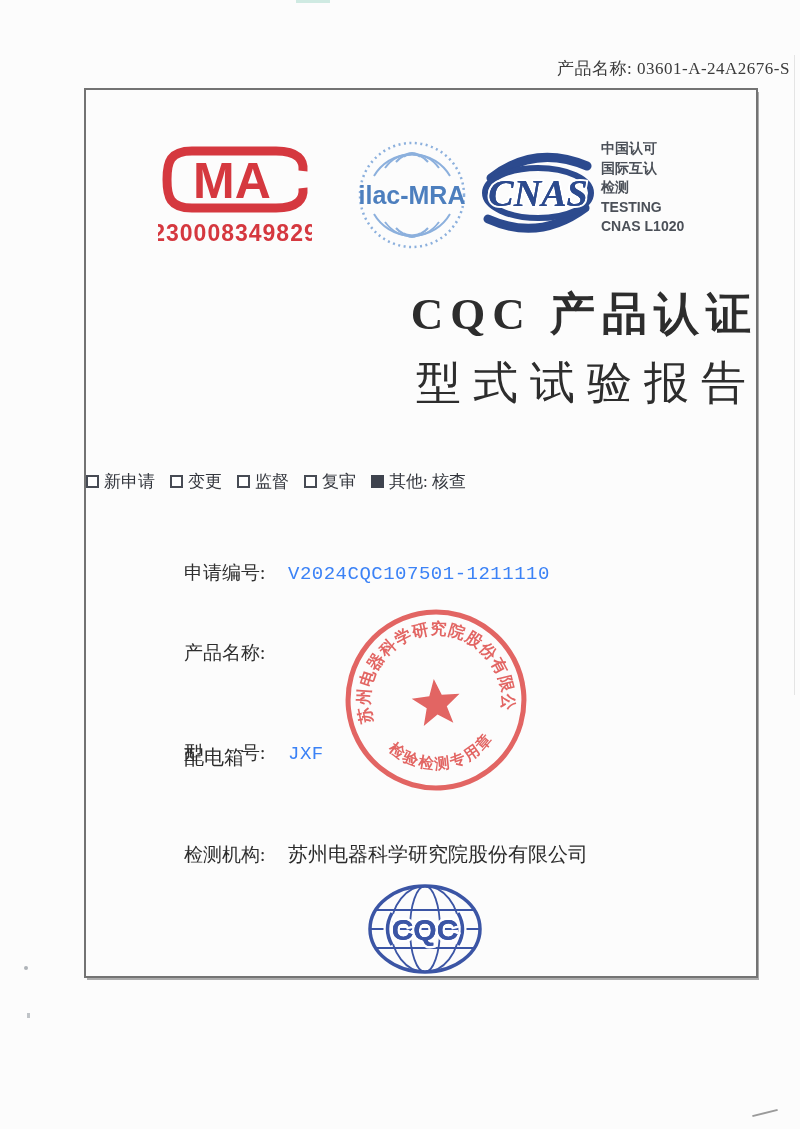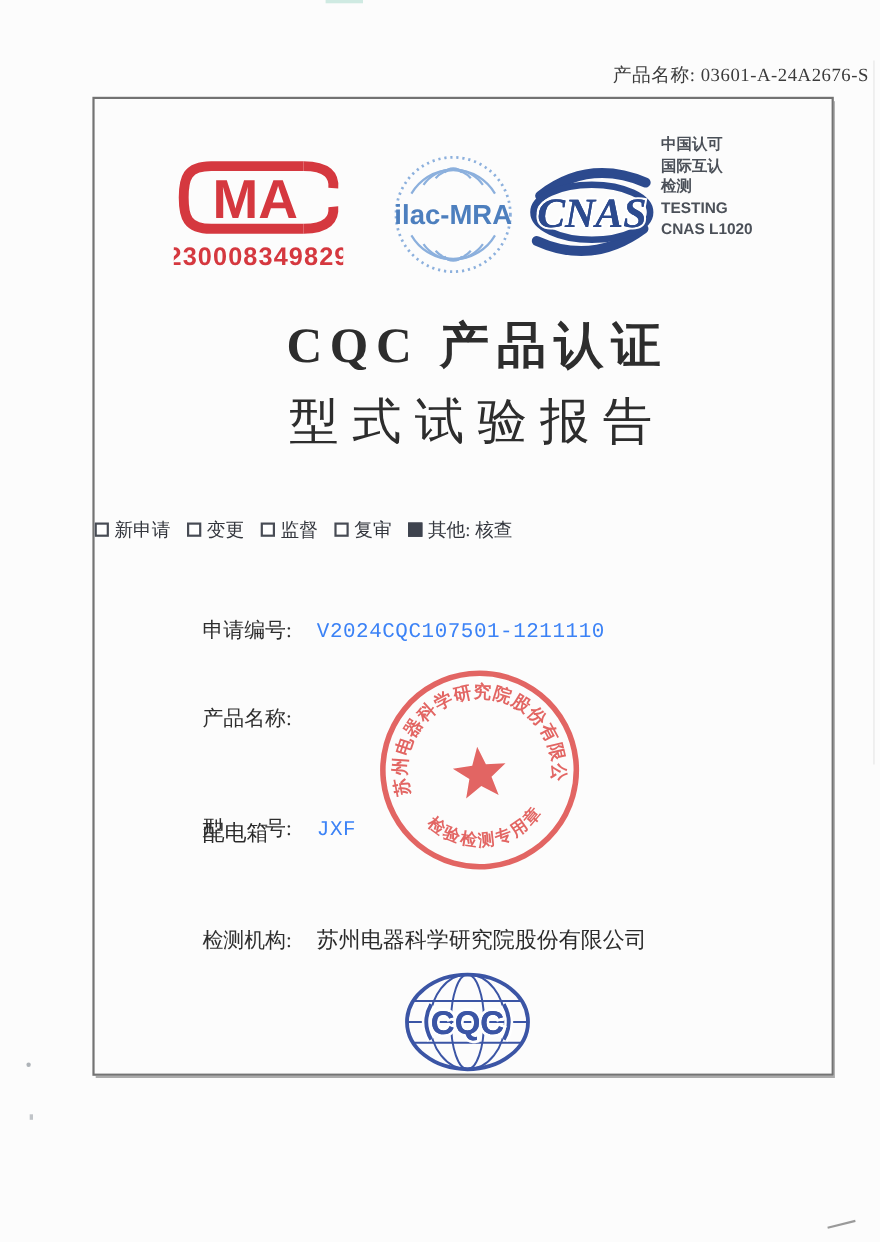--- a/index.html
+++ b/index.html
@@ -20,26 +20,26 @@
     position:absolute; left:84px; top:88px; width:674px; height:890px;
     border:2px solid #737373;
     box-shadow:2px 3px 0 -1px #ababab;
     background:transparent;
   }
   
   .cma-logo   { position:absolute; left:158px; top:142px; width:154px; height:104px; }
   .ilac-logo  { position:absolute; left:352px; top:138px; width:120px; height:114px; }
   .cnas-logo  { position:absolute; left:477px; top:146px; width:122px; height:94px; }
   .accred-text{
-    position:absolute; left:601px; top:121px; width:100px;
+    position:absolute; left:601px; top:139px; width:100px;
     font-family:"Liberation Sans","DejaVu Sans",sans-serif;
     font-weight:bold; font-size:14px; line-height:19.5px; color:#4b5058;
   }
   
-  .title-block { position:absolute; left:86px; top:286px; width:672px; text-align:center; color:#2d2d2d;padding-left:24px; }
+  .title-block { position:absolute; left:86px; top:286px; width:672px; text-align:right; color:#2d2d2d;padding-left:24px; }
   .title-line1 { font-size:45px; font-weight:600; letter-spacing:7px; line-height:1.25; }
   .title-line2 { font-size:45px; font-weight:400; letter-spacing:12px; line-height:1.25; margin-top:13px; }
   
   .cb-row {
     position:absolute; left:86px; top:470px; width:773px;
     display:flex; gap:15px;
     font-size:17px; color:#33363d; white-space:nowrap;
   }
   .cb-item { display:flex; align-items:center; }
   .cb {

